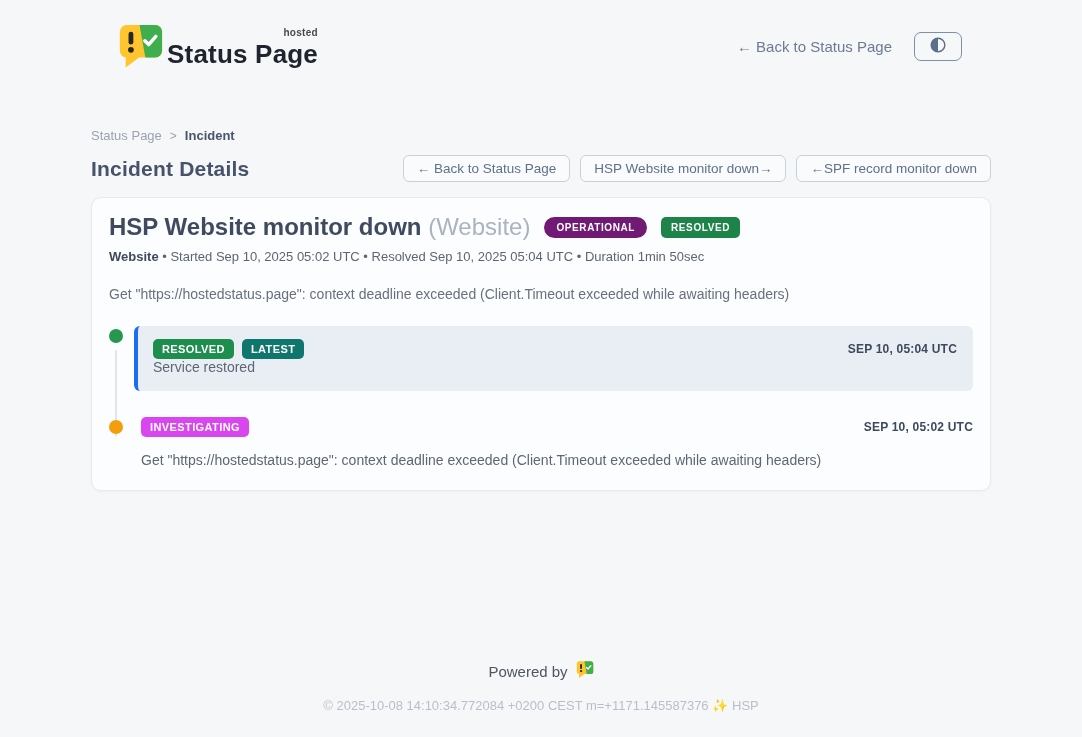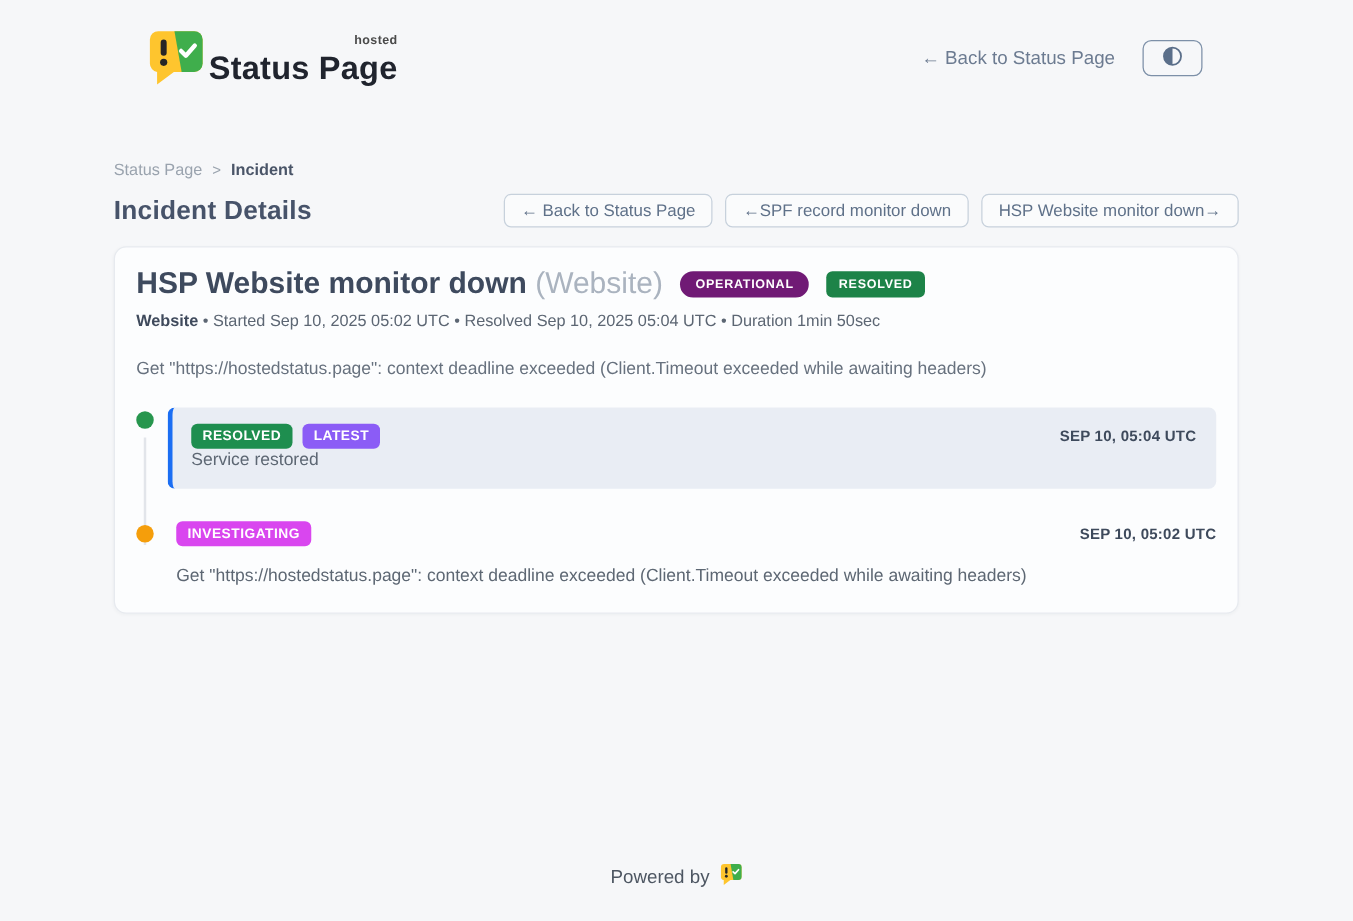--- a/index.html
+++ b/index.html
@@ -150,22 +150,22 @@
   <nav class="breadcrumb">
     <a class="bc-root">Status Page</a>
     <span class="bc-sep">&gt;</span>
     <span class="bc-current">Incident</span>
   </nav>
 
   <div class="title-row">
     <h1 class="page-title">Incident Details</h1>
     <div class="nav-buttons">
       <button class="nav-btn">← Back to Status Page</button>
+      <button class="nav-btn">HSP Website monitor down→</button>
       <button class="nav-btn">←SPF record monitor down</button>
-      <button class="nav-btn">HSP Website monitor down→</button>
     </div>
   </div>
 
   <section class="card">
 
     <div class="card-title-row">
       <h2 class="card-title">
         <span>HSP Website monitor down</span>
         <span class="component">(Website)</span>
       </h2>
@@ -182,21 +182,21 @@
 
     <div class="timeline">
       <div class="tl-line"></div>
 
       <div class="t-entry">
         <span class="t-dot" style="background-color: rgb(39, 150, 78);"></span>
         <div class="t-box">
           <div class="t-head">
             <div class="t-badges">
               <span class="t-badge" style="background-color: rgb(30, 142, 79);">RESOLVED</span>
-              <span class="t-badge" style="background-color: #8b5cf6;">LATEST</span>
+              <span class="t-badge" style="background-color: #0f766e;">LATEST</span>
             </div>
             <span class="t-time">SEP 10, 05:04 UTC</span>
           </div>
           <p class="t-msg">Service restored</p>
         </div>
       </div>
 
       <div class="t-entry">
         <span class="t-dot" style="background-color: rgb(245, 158, 11);"></span>
         <div class="t-plain">
@@ -220,13 +220,14 @@
     <span>
       <svg width="18" height="19" viewBox="0 0 48 48">
         <path d="M9 2h30a7 7 0 0 1 7 7v20a7 7 0 0 1-7 7H22L8 46.5V36A7 7 0 0 1 2 29V9a7 7 0 0 1 7-7z" fill="#fec52e"></path>
         <path d="M22.5 2H39a7 7 0 0 1 7 7v20a7 7 0 0 1-7 7H28.5z" fill="#3fae4c"></path>
         <rect x="11" y="9" width="5" height="13.5" rx="2.5" fill="#262626"></rect>
         <circle cx="13.5" cy="28" r="3" fill="#262626"></circle>
         <path d="M28 18.5l4 4 7.5-8.5" stroke="#ffffff" stroke-width="3.6" fill="none" stroke-linecap="round" stroke-linejoin="round"></path>
       </svg>
     </span>
   </div>
+  <p class="copyright">© 2025-10-08 14:10:34.772084 +0200 CEST m=+1171.145587376 ✨ HSP</p>
 </div>
 
 </body></html>

